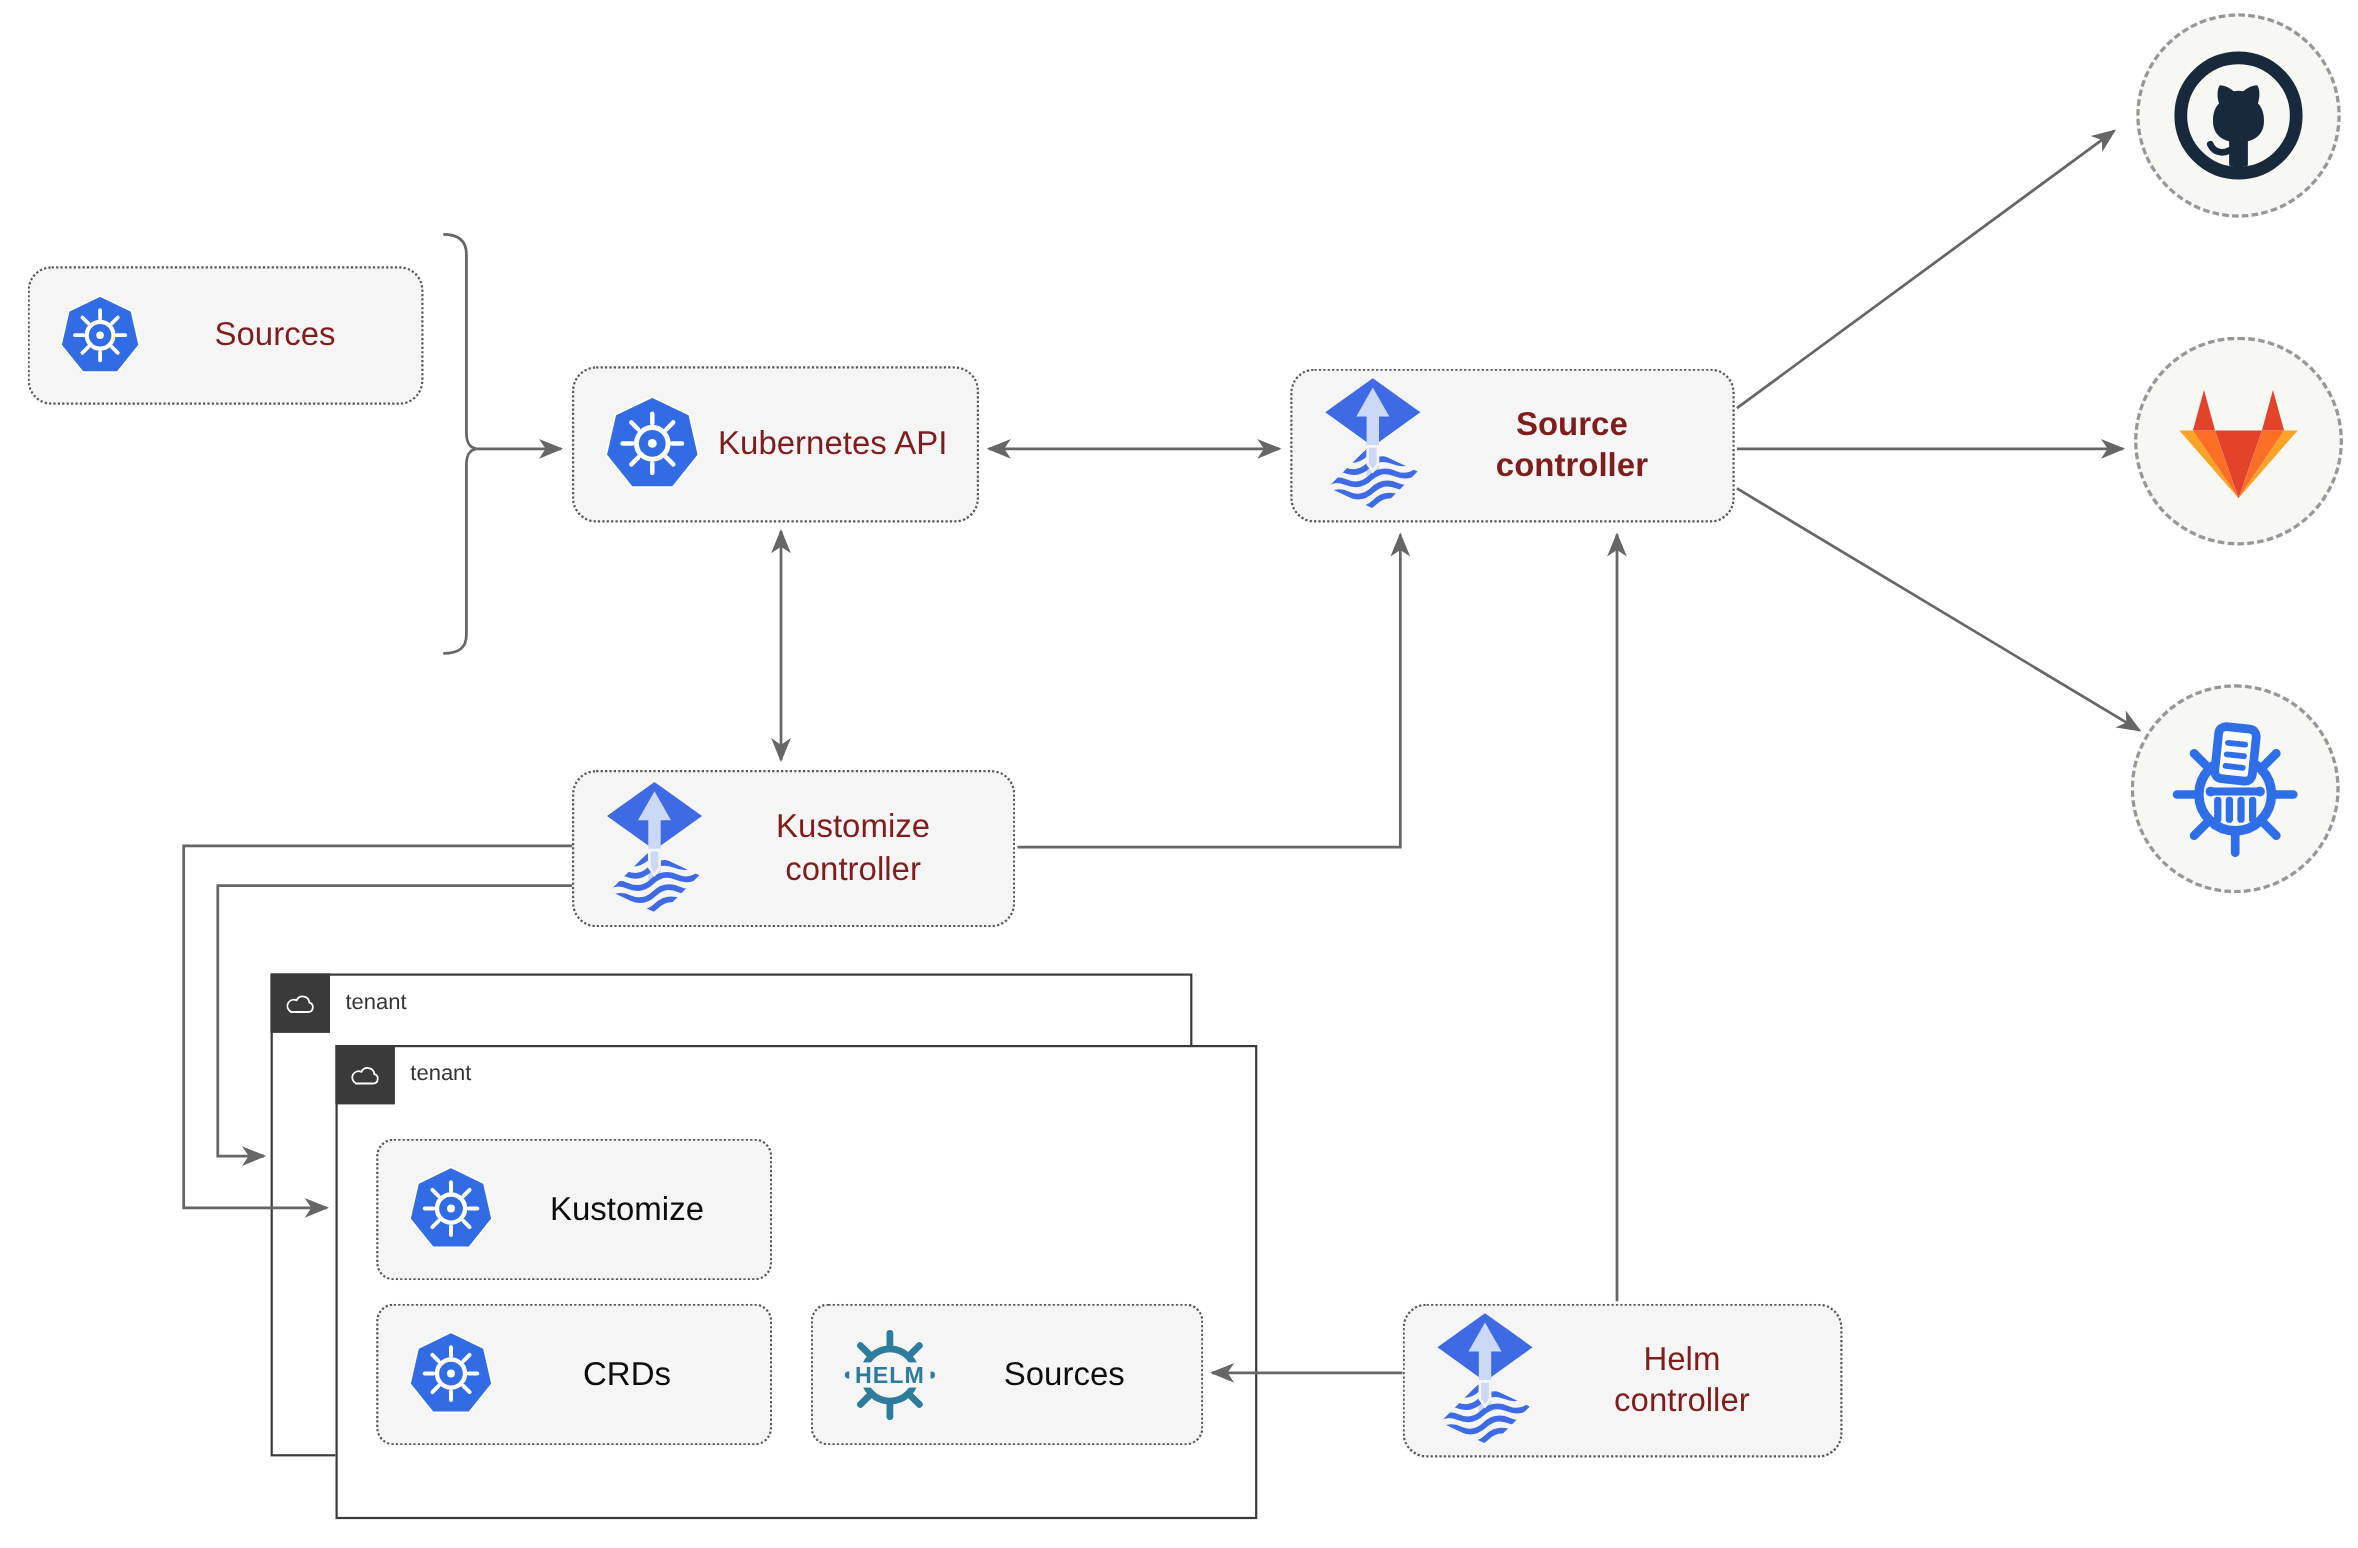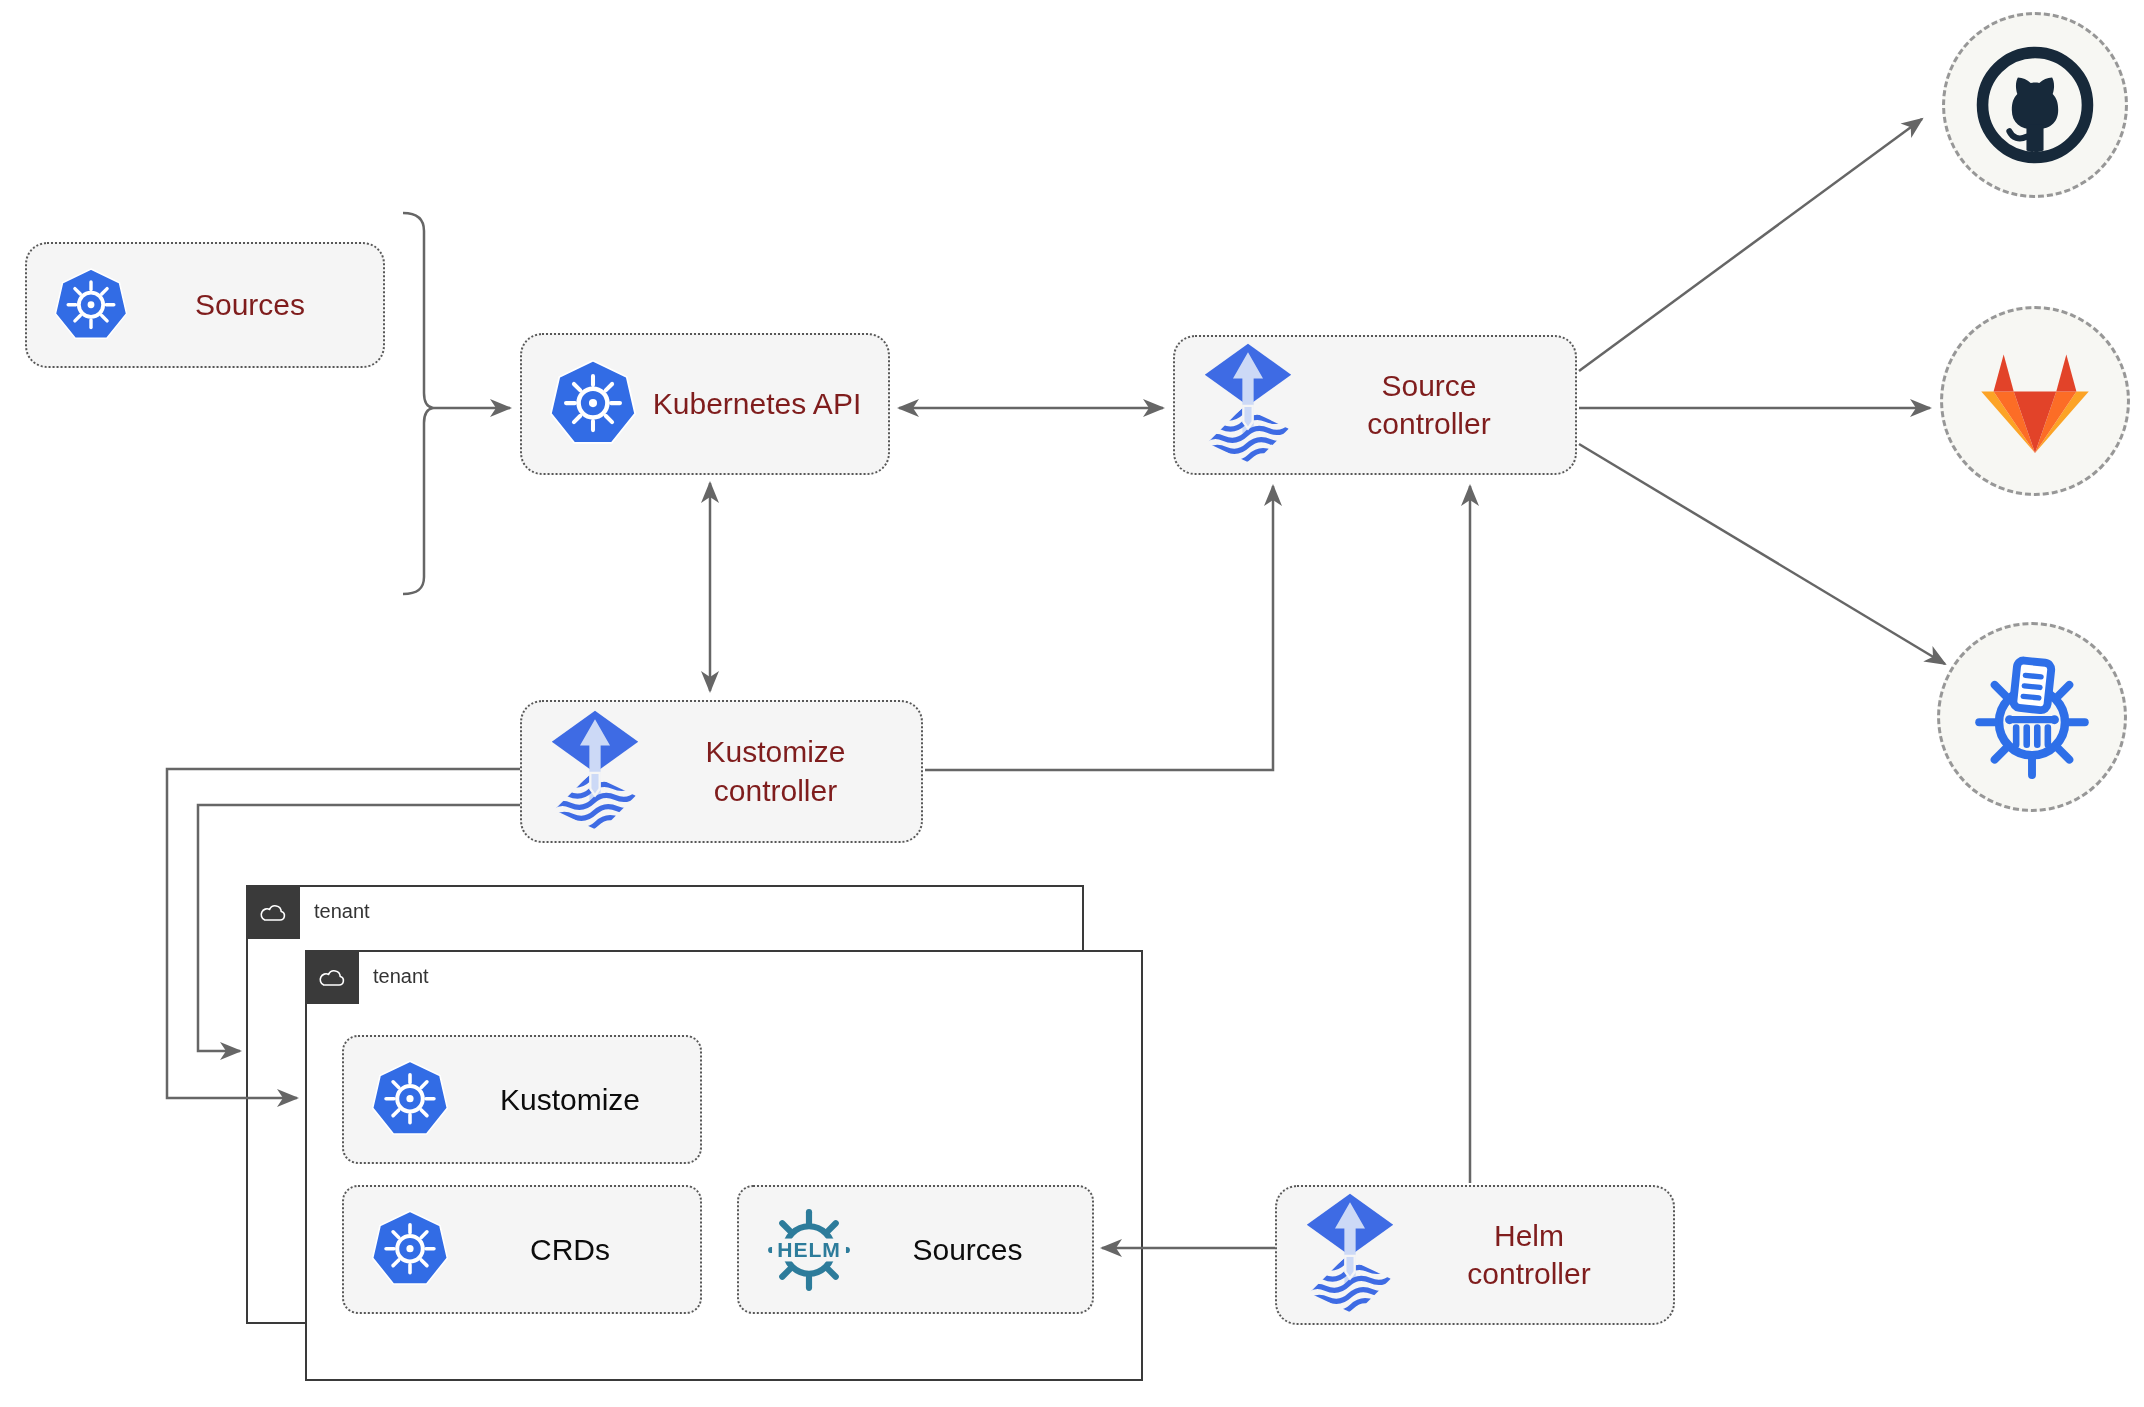--- a/index.html
+++ b/index.html
@@ -190,21 +190,21 @@
 
   <div class="node" style="left:520px;top:333px;width:370px;height:142px;align-items:center;">
     <span class="icon">
       <svg width="90" height="94">
           <use href="#sym-k8s"></use>
         </svg>
       </span>
     <span class="label">Kubernetes API</span>
   </div>
 
-  <div class="node" style="left:1173px;top:335px;width:404px;height:140px;">
+  <div class="node" style="left:1173px;top:335px;width:404px;height:140px;font-weight:bold;">
     <span class="icon">
       <svg width="94" height="124" style="margin-top:-4px;">
           <use href="#sym-flux"></use>
         </svg>
       </span>
     <span class="label">Source
 controller</span>
   </div>
 
   <div class="node" style="left:520px;top:700px;width:403px;height:143px;">

